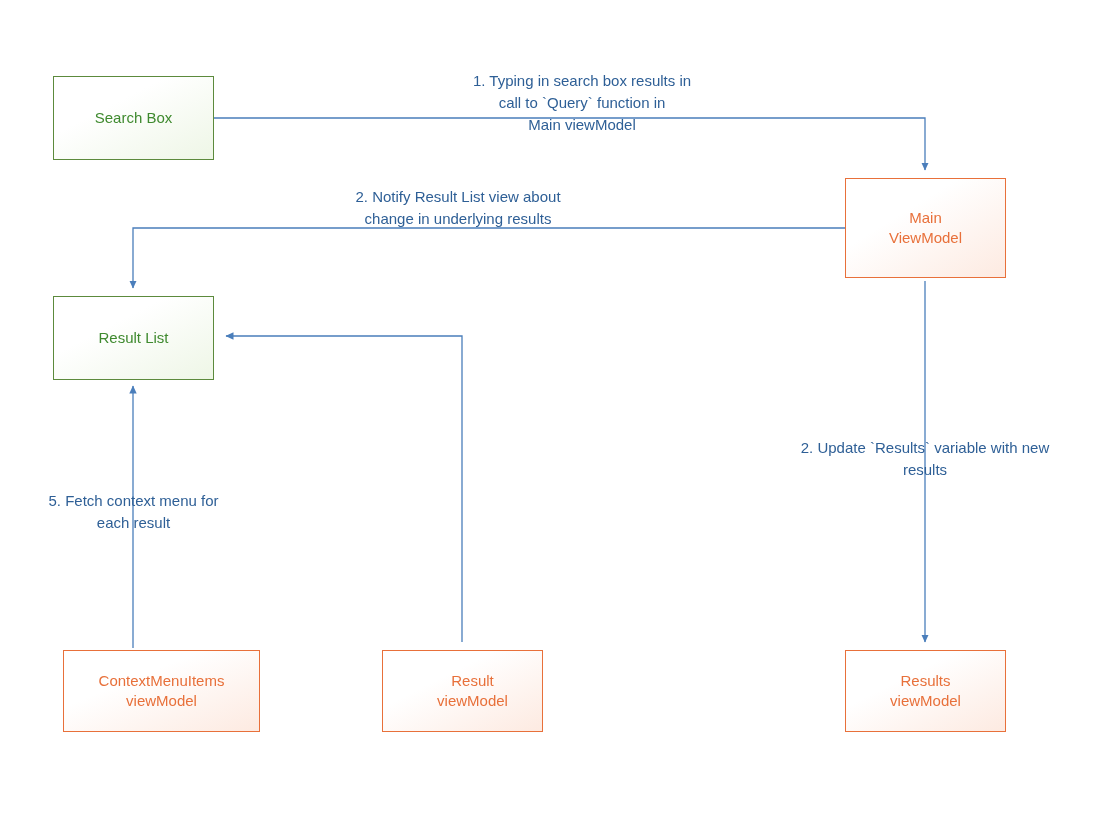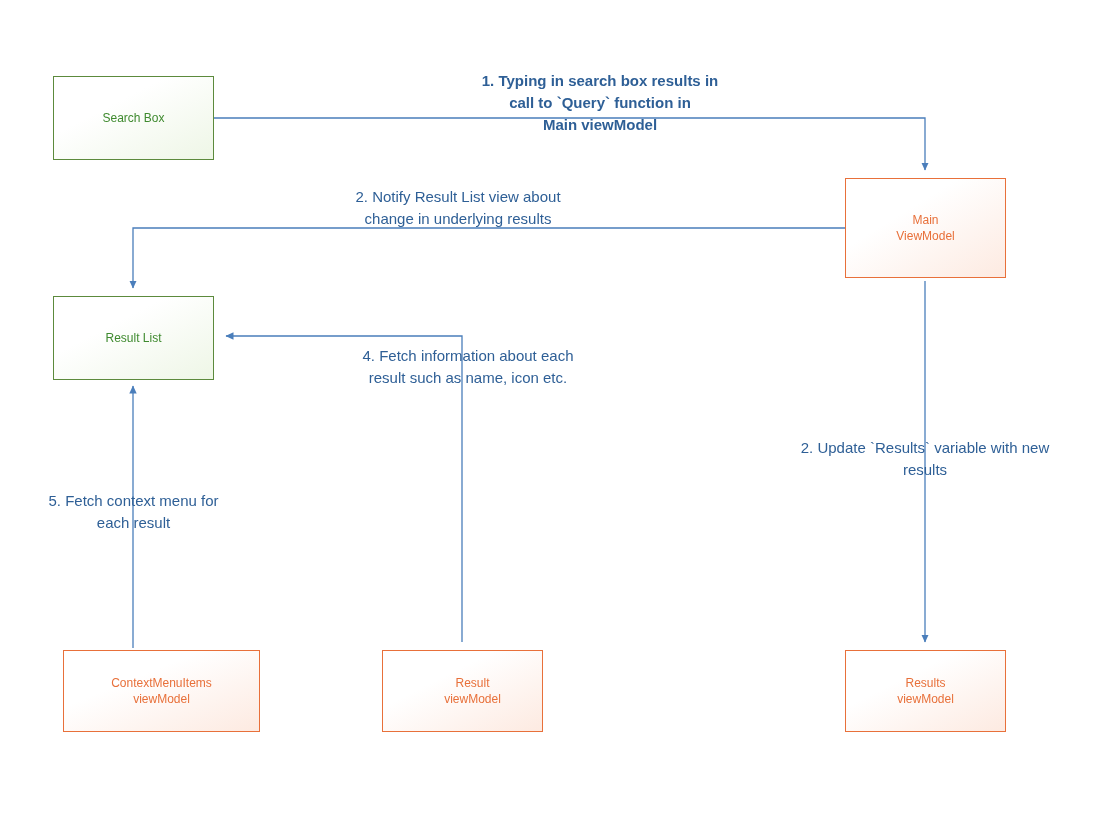--- a/index.html
+++ b/index.html
@@ -25,21 +25,21 @@
     height: 820px;
     pointer-events: none;
   }
   .node {
     position: absolute;
     box-sizing: border-box;
     display: flex;
     align-items: center;
     justify-content: center;
     text-align: center;
-    font-size: 12px;
+    font-size: 15px;
     line-height: 1.35;
     white-space: pre-line;
   }
   .node.green {
     border: 1px solid #5c8a3c;
     color: #3f8a2f;
     background: linear-gradient(to bottom right, #ffffff 0%, #ffffff 35%, #eef6e6 100%);
   }
   .node.orange {
     border: 1px solid #e8703a;
@@ -109,29 +109,27 @@
   <div class="node orange" style="left:382px; top:650px; width:161px; height:82px;padding-left:20px;">
     <span>Result
 viewModel</span>
   </div>
 
   <div class="node orange" style="left:845px; top:650px; width:161px; height:82px;">
     <span>Results
 viewModel</span>
   </div>
 
-  <div class="label" style="left:443px; top:70px; width:314px;font-weight:bold;">1. Typing in search box results in
+  <div class="label" style="left:425px; top:70px; width:314px;">1. Typing in search box results in
 call to `Query` function in
 Main viewModel</div>
 
   <div class="label" style="left:750px; top:437px; width:350px;">2. Update `Results` variable with new
 results</div>
 
   <div class="label" style="left:300px; top:186px; width:316px;">2. Notify Result List view about
 change in underlying results</div>
 
-  <div class="label" style="left:310px; top:345px; width:316px;">4. Fetch information about each
-result such as name, icon etc.</div>
 
   <div class="label" style="left:12px; top:490px; width:243px;">5. Fetch context menu for
 each result</div>
 
 </div>
 
 </body></html>

